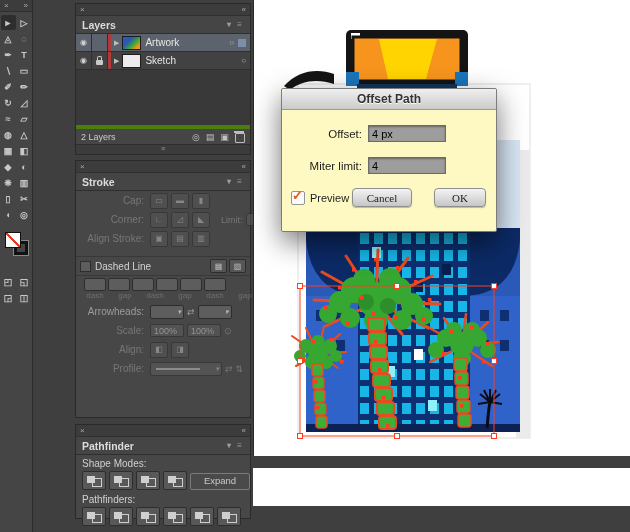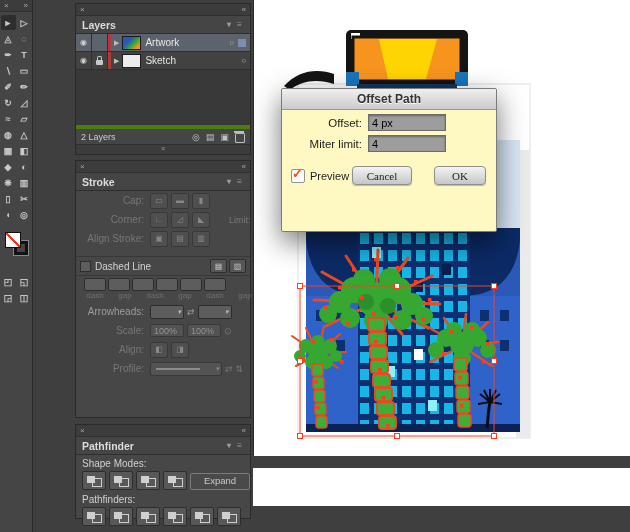--- a/index.html
+++ b/index.html
@@ -87,21 +87,21 @@
   .canvas{position:absolute;left:253px;top:0;width:377px;height:456px;background:#ffffff;
           border-left:1px solid #2a2a2a;box-sizing:border-box;overflow:hidden}
   .canvas-strip{position:absolute;left:253px;top:468px;width:377px;height:38px;background:#ffffff}
   
   .dialog{position:absolute;left:281px;top:88px;width:216px;height:144px;background:#fef9c3;
           border:1px solid #7c7c7c;border-radius:2px;box-shadow:0 10px 28px rgba(0,0,0,.55);
           box-sizing:border-box;z-index:10}
   .dlg-title{height:20px;line-height:20px;text-align:center;font-size:12px;font-weight:bold;color:#333;
              background:linear-gradient(#efefef,#cbcbcb);border-bottom:1px solid #9a9a9a;
              border-radius:5px 5px 0 0;text-shadow:0 1px 0 #fff}
-  .drow{display:flex;align-items:center;margin:4px 10px 0 0}
+  .drow{display:flex;align-items:center;margin:15px 10px 0 0}
   .dlabel{width:80px;text-align:right;font-size:11.5px;color:#1d1d1d;margin-right:6px;flex:none}
   .dfield{width:70px;height:15px;background:#9d9d9d;border:1px solid #6b6b6b;box-shadow:inset 0 1px 2px rgba(0,0,0,.35);
           font-size:11px;color:#000;padding:0 3px;font-family:"Liberation Sans",sans-serif}
   .ddrop{width:76px;height:17px;background:#9d9d9d;border:1px solid #6b6b6b;position:relative;display:flex;
          align-items:center;font-size:11px;color:#000;padding-left:4px;box-sizing:border-box}
   .ddrop .dbtn{position:absolute;right:0;top:0;width:15px;height:100%;background:#767676;color:#f2f2f2;
                font-size:8px;display:flex;align-items:center;justify-content:center;border-left:1px solid #5f5f5f}
   .dfoot{display:flex;align-items:center;margin:14px 10px 0 9px}
   .dcheck{width:12px;height:12px;background:#fbfbfb;border:1px solid #949494;border-radius:2px;position:relative;flex:none}
   .dcheck i{position:absolute;left:0;top:-4px;font-style:normal;font-weight:bold;font-size:13px;
@@ -220,21 +220,21 @@
     <span class="slabel">Cap:</span>
     <span class="sbtn">▭</span>
     <span class="sbtn">▬</span>
     <span class="sbtn">▮</span>
   </div>
   <div class="srow dim">
     <span class="slabel">Corner:</span>
     <span class="sbtn">∟</span>
     <span class="sbtn">◿</span>
     <span class="sbtn">◣</span>
-    <span style="color:#9d9d9d;font-size:9px;margin-left:16px">Limit:</span>
+    <span style="color:#9d9d9d;font-size:9px;margin-left:8px">Limit:</span>
     <span class="sin" style="width:26px"></span>
     <span style="color:#9d9d9d;font-size:9px">x</span>
   </div>
   <div class="srow dim">
     <span class="slabel">Align Stroke:</span>
     <span class="sbtn">▣</span>
     <span class="sbtn">▤</span>
     <span class="sbtn">▥</span>
   </div>
   <div class="dl-head">

